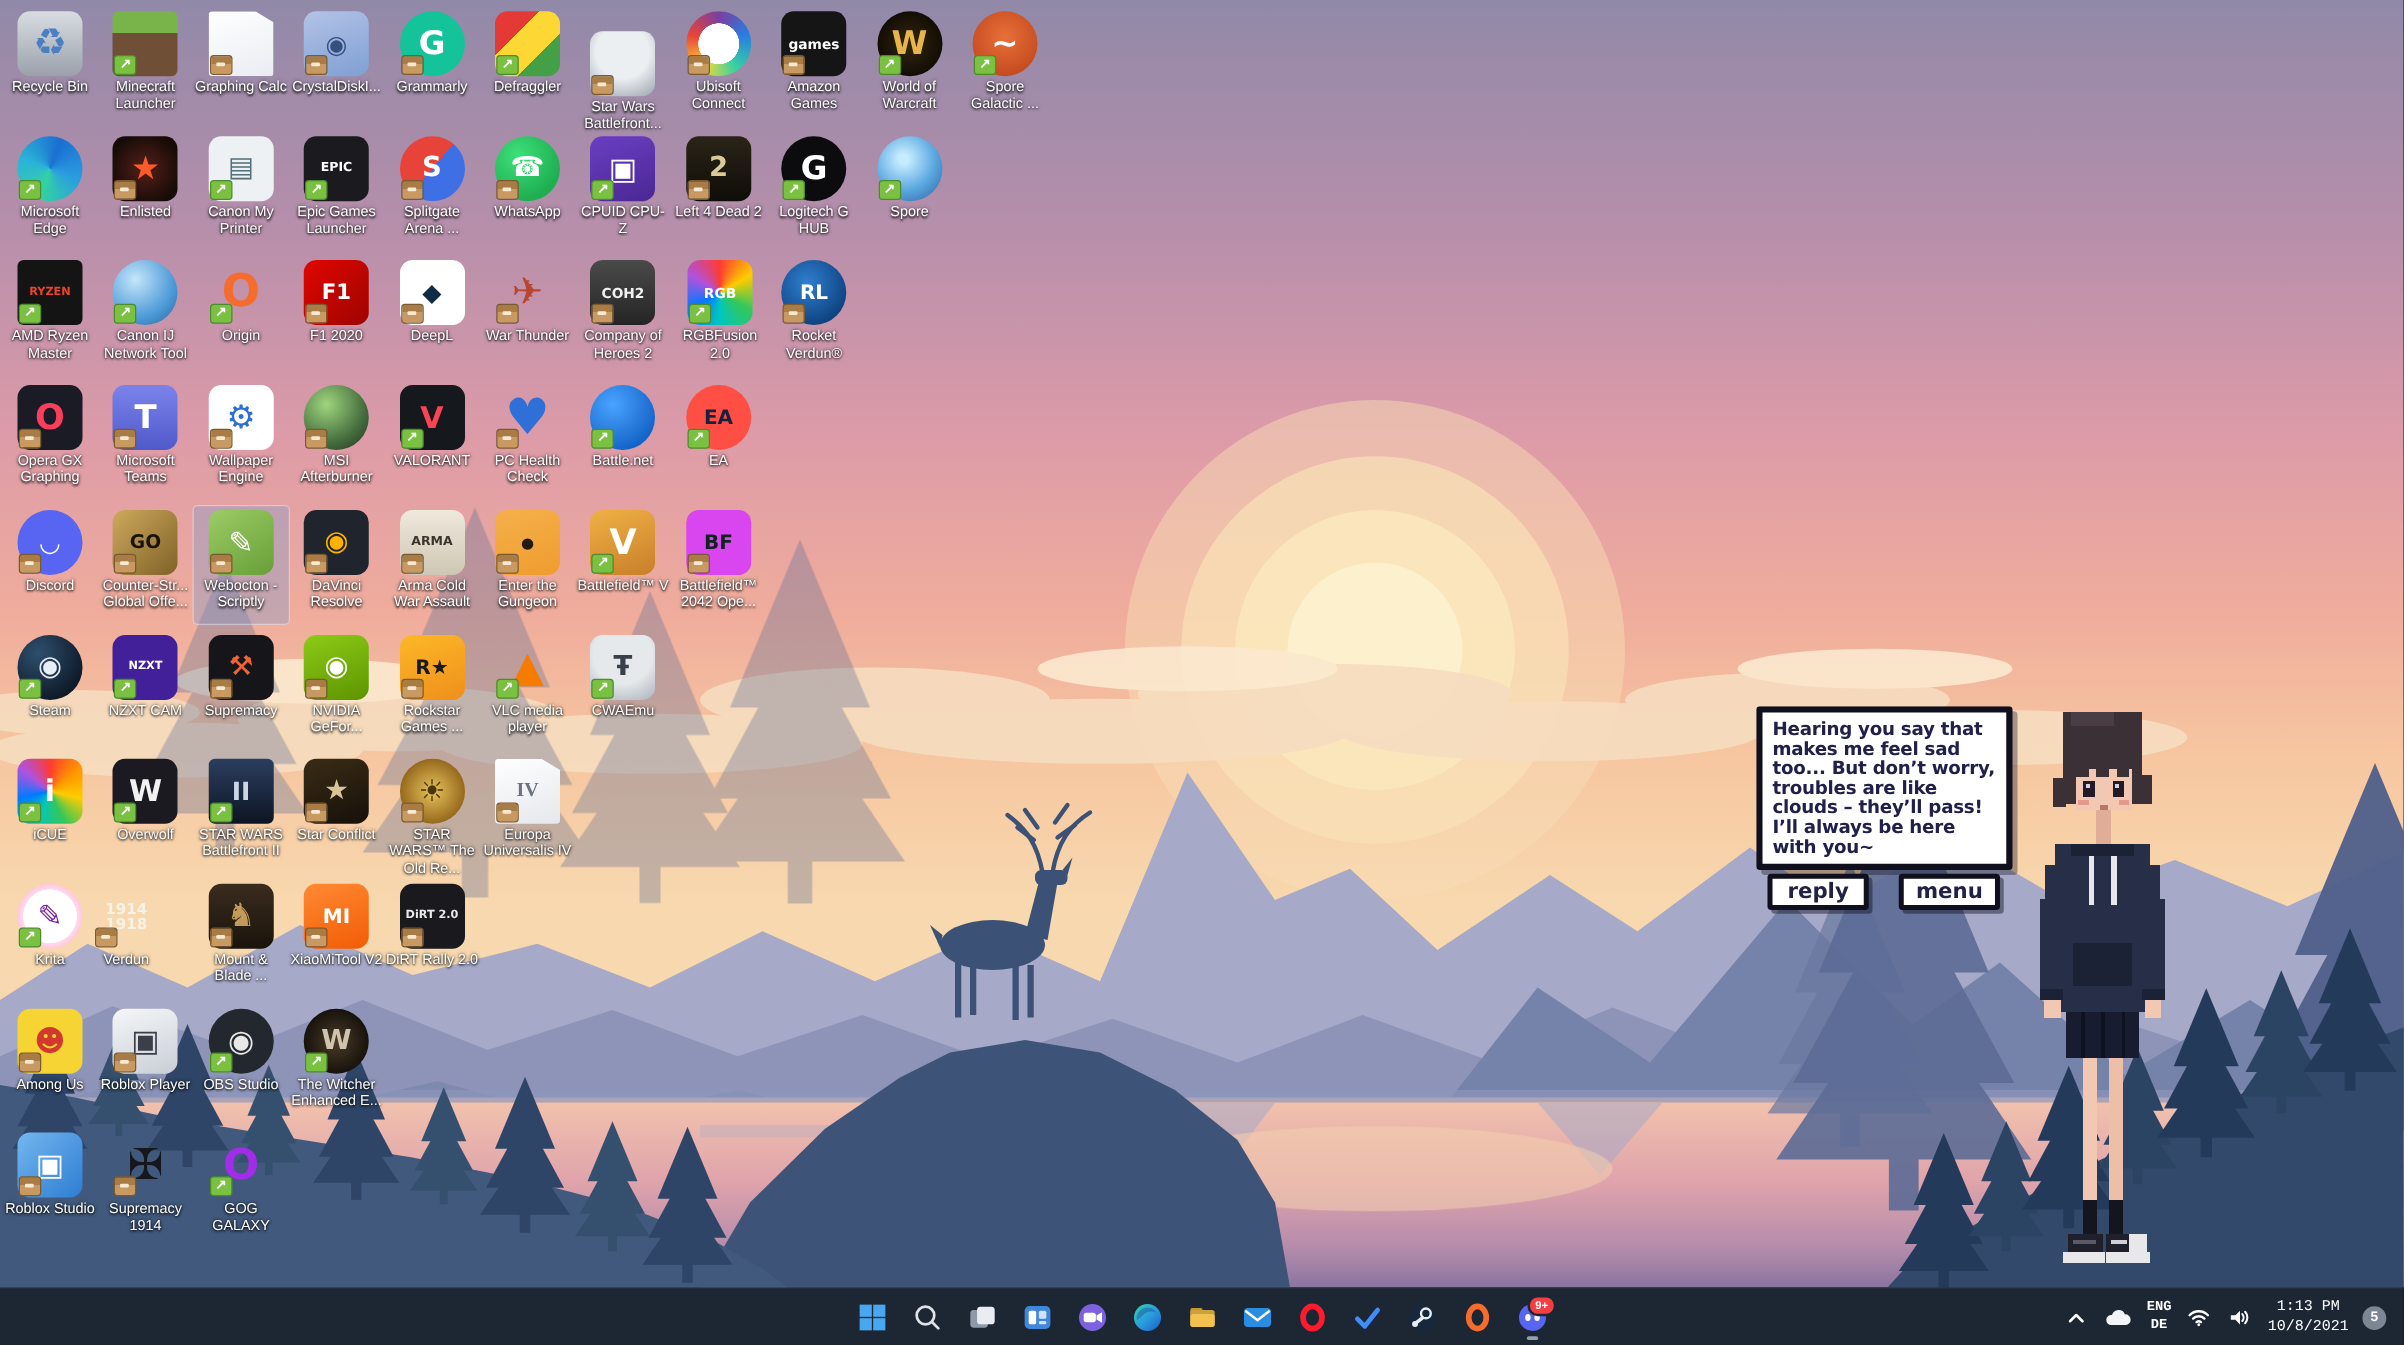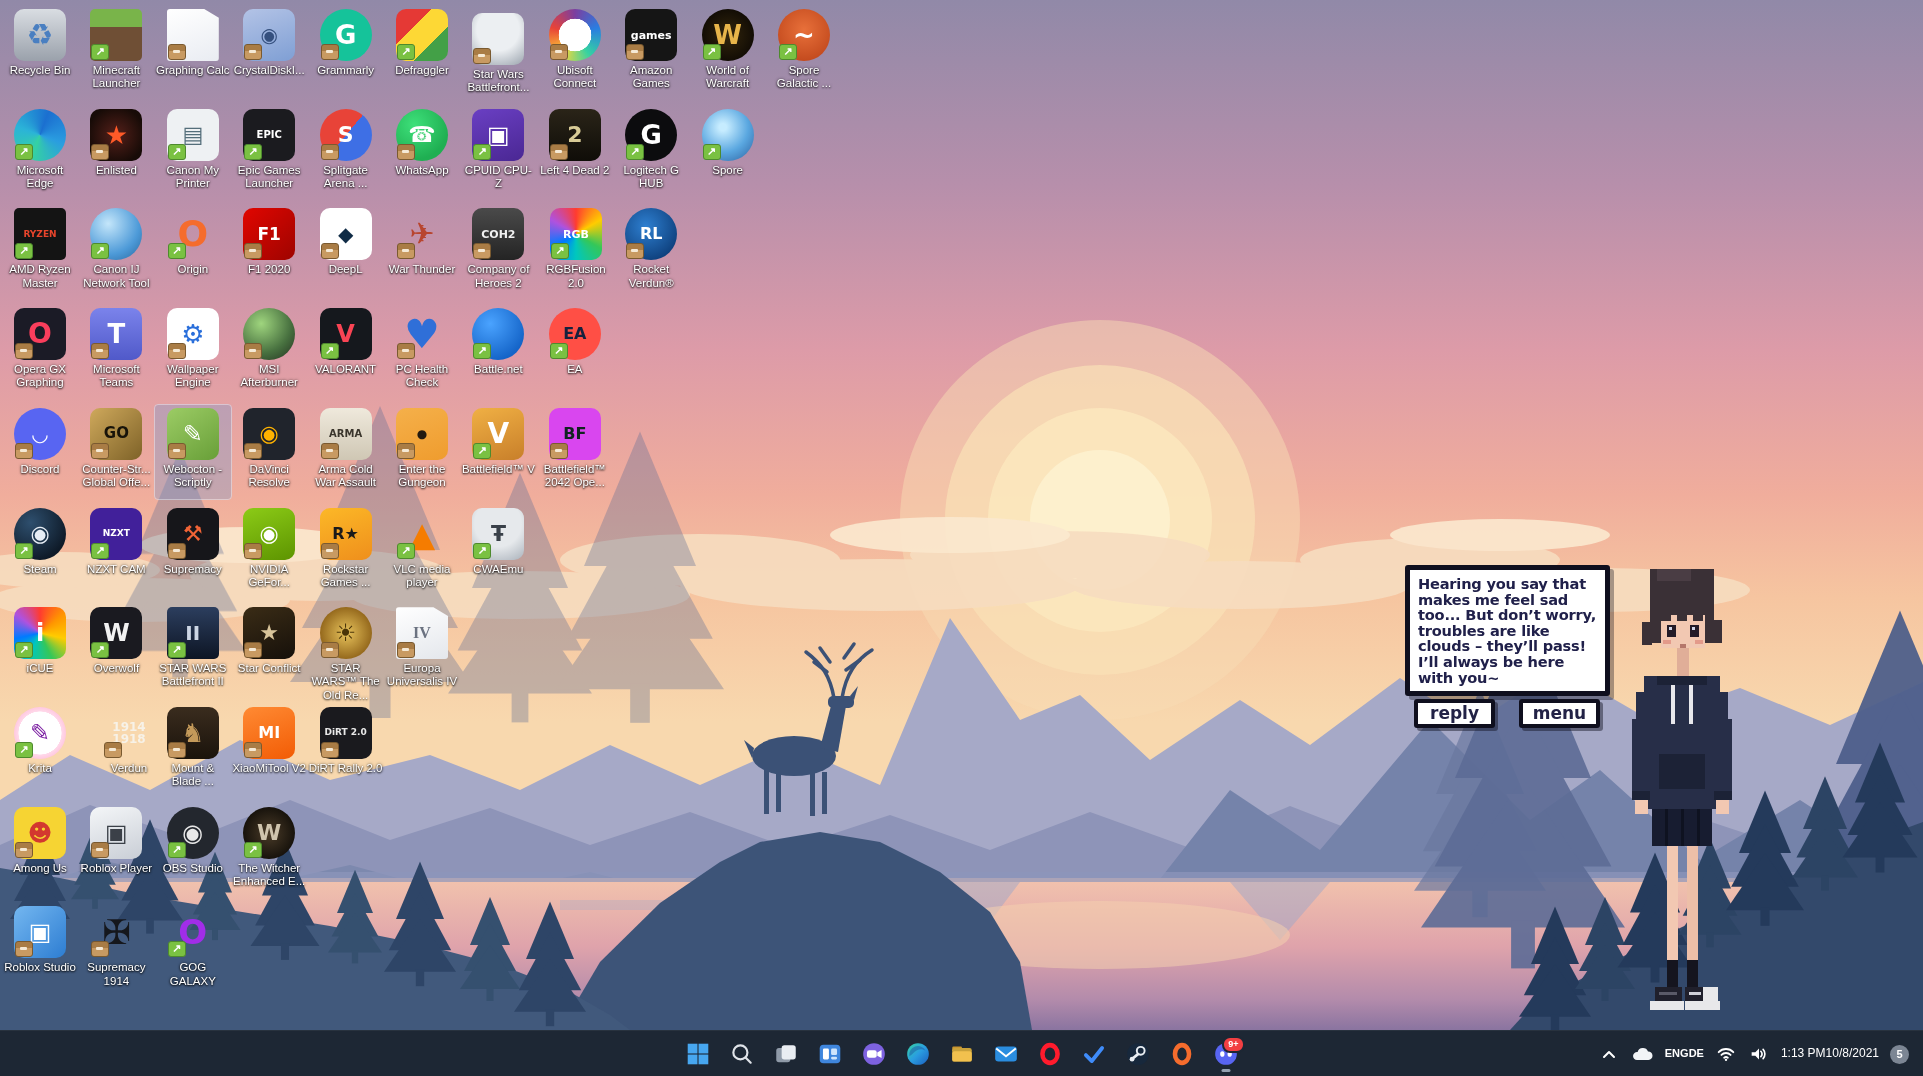--- a/index.html
+++ b/index.html
@@ -49,21 +49,21 @@
       display:flex;align-items:center;justify-content:center;position:relative;padding:0;}
   .tb-btn svg{width:26px;height:26px;display:block;}
   .tbbadge{position:absolute;top:2px;right:1px;background:#f23f42;color:#fff;
       font-size:9px;font-weight:700;line-height:1;padding:2px 4px;border-radius:8px;
       border:2px solid #1d2734;}
   .runbar{position:absolute;bottom:2px;left:50%;transform:translateX(-50%);
       width:9px;height:3px;border-radius:2px;background:#93a0b0;}
   .tray{position:absolute;right:0;top:0;height:46px;display:flex;align-items:center;
       gap:11px;padding-right:14px;color:#fff;}
   .tray button{background:transparent;border:none;color:#fff;padding:0;display:flex;
-      align-items:center;justify-content:center;}
+      flex-direction:column;align-items:center;justify-content:center;font-family:Liberation Mono, monospace;}
   .lang{font-size:11px;font-weight:700;line-height:1.25;text-align:center;}
   .clock{font-size:12px;line-height:1.3;text-align:right;}
   .notif{width:19px;height:19px;border-radius:50%;background:rgba(135,145,158,.9);
       color:#fff;font-size:11px;font-weight:700;display:flex;align-items:center;
       justify-content:center;}
 </style>
 </head>
 <body>
 
 <svg class="wall" viewBox="0 0 1923 1030" preserveAspectRatio="none">
@@ -302,21 +302,21 @@
       </div>
       <div class="ilabel">NZXT CAM</div>
     </div>
     <div class="dicon" style="left: 76.4px; top: 598.2px;">
       <div class="art rounded" style="background: rgb(26, 26, 32);">
         <span class="glyph" style="color: rgb(242, 242, 242); font-size: 24px;">W</span>
         <span class="ibadge arrow"></span>
       </div>
       <div class="ilabel">Overwolf</div>
     </div>
-    <div class="dicon" style="left: 89px; top: 697.9px;">
+    <div class="dicon" style="left: 61px; top: 697.9px;">
       <div class="art square" style="background: transparent;">
         <span class="glyph" style="color: rgb(247, 242, 232); font-size: 12px;">1914 1918</span>
         <span class="ibadge box"></span>
       </div>
       <div class="ilabel">Verdun</div>
     </div>
     <div class="dicon" style="left: 76.4px; top: 797.6px;">
       <div class="art rounded" style="background: linear-gradient(160deg, rgb(244, 246, 248), rgb(201, 206, 214));">
         <span class="glyph" style="color: rgb(59, 64, 72); font-size: 24px;">▣</span>
         <span class="ibadge box"></span>
@@ -561,21 +561,21 @@
       </div>
       <div class="ilabel">VLC media player</div>
     </div>
     <div class="dicon" style="left: 382px; top: 598.2px;">
       <div class="art page" style="background: linear-gradient(160deg, rgb(255, 255, 255), rgb(228, 231, 236));">
         <span class="glyph" style="color: rgb(107, 114, 128); font-size: 16px; font-family: Liberation Serif, serif;">IV</span>
         <span class="ibadge box"></span>
       </div>
       <div class="ilabel">Europa Universalis IV</div>
     </div>
-    <div class="dicon" style="left: 458.4px; top: 4px; align-items: center;">
+    <div class="dicon" style="left: 458.4px; top: 16px; align-items: center;">
       <div class="art rounded" style="background: radial-gradient(circle at 50% 32%, rgb(236, 239, 242) 48%, rgb(154, 163, 173));">
         <span class="glyph" style="color: rgb(57, 64, 73);"></span>
         <span class="ibadge box"></span>
       </div>
       <div class="ilabel">Star Wars Battlefront...</div>
     </div>
     <div class="dicon" style="left: 458.4px; top: 99.7px;">
       <div class="art rounded" style="background: linear-gradient(160deg, rgb(106, 63, 195), rgb(74, 39, 147));">
         <span class="glyph" style="color: rgb(255, 255, 255); font-size: 24px;">▣</span>
         <span class="ibadge arrow"></span>

